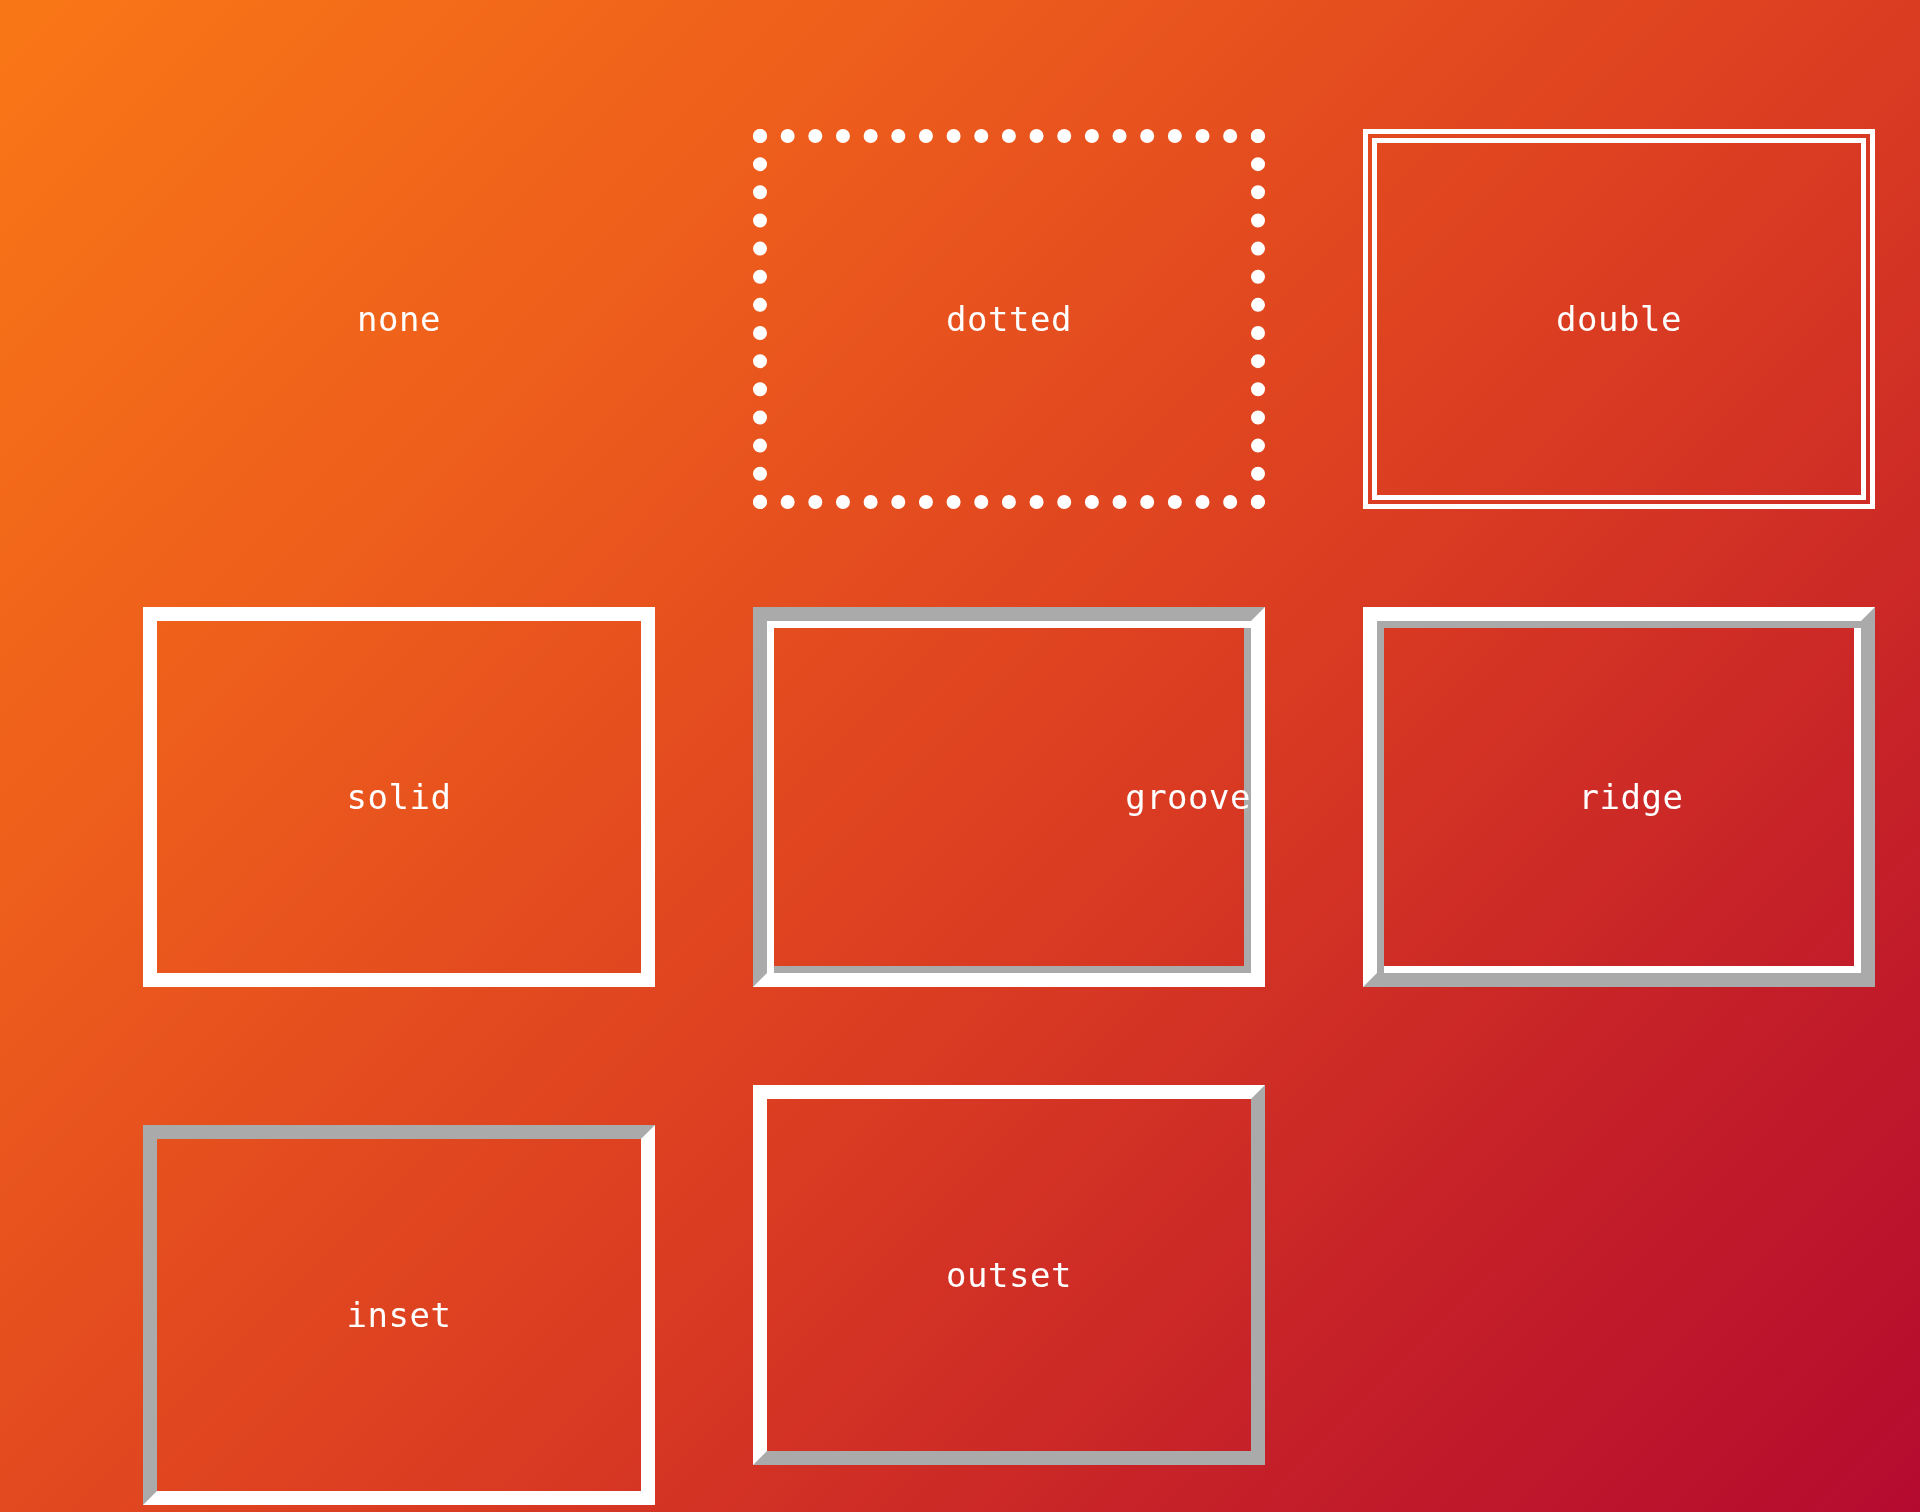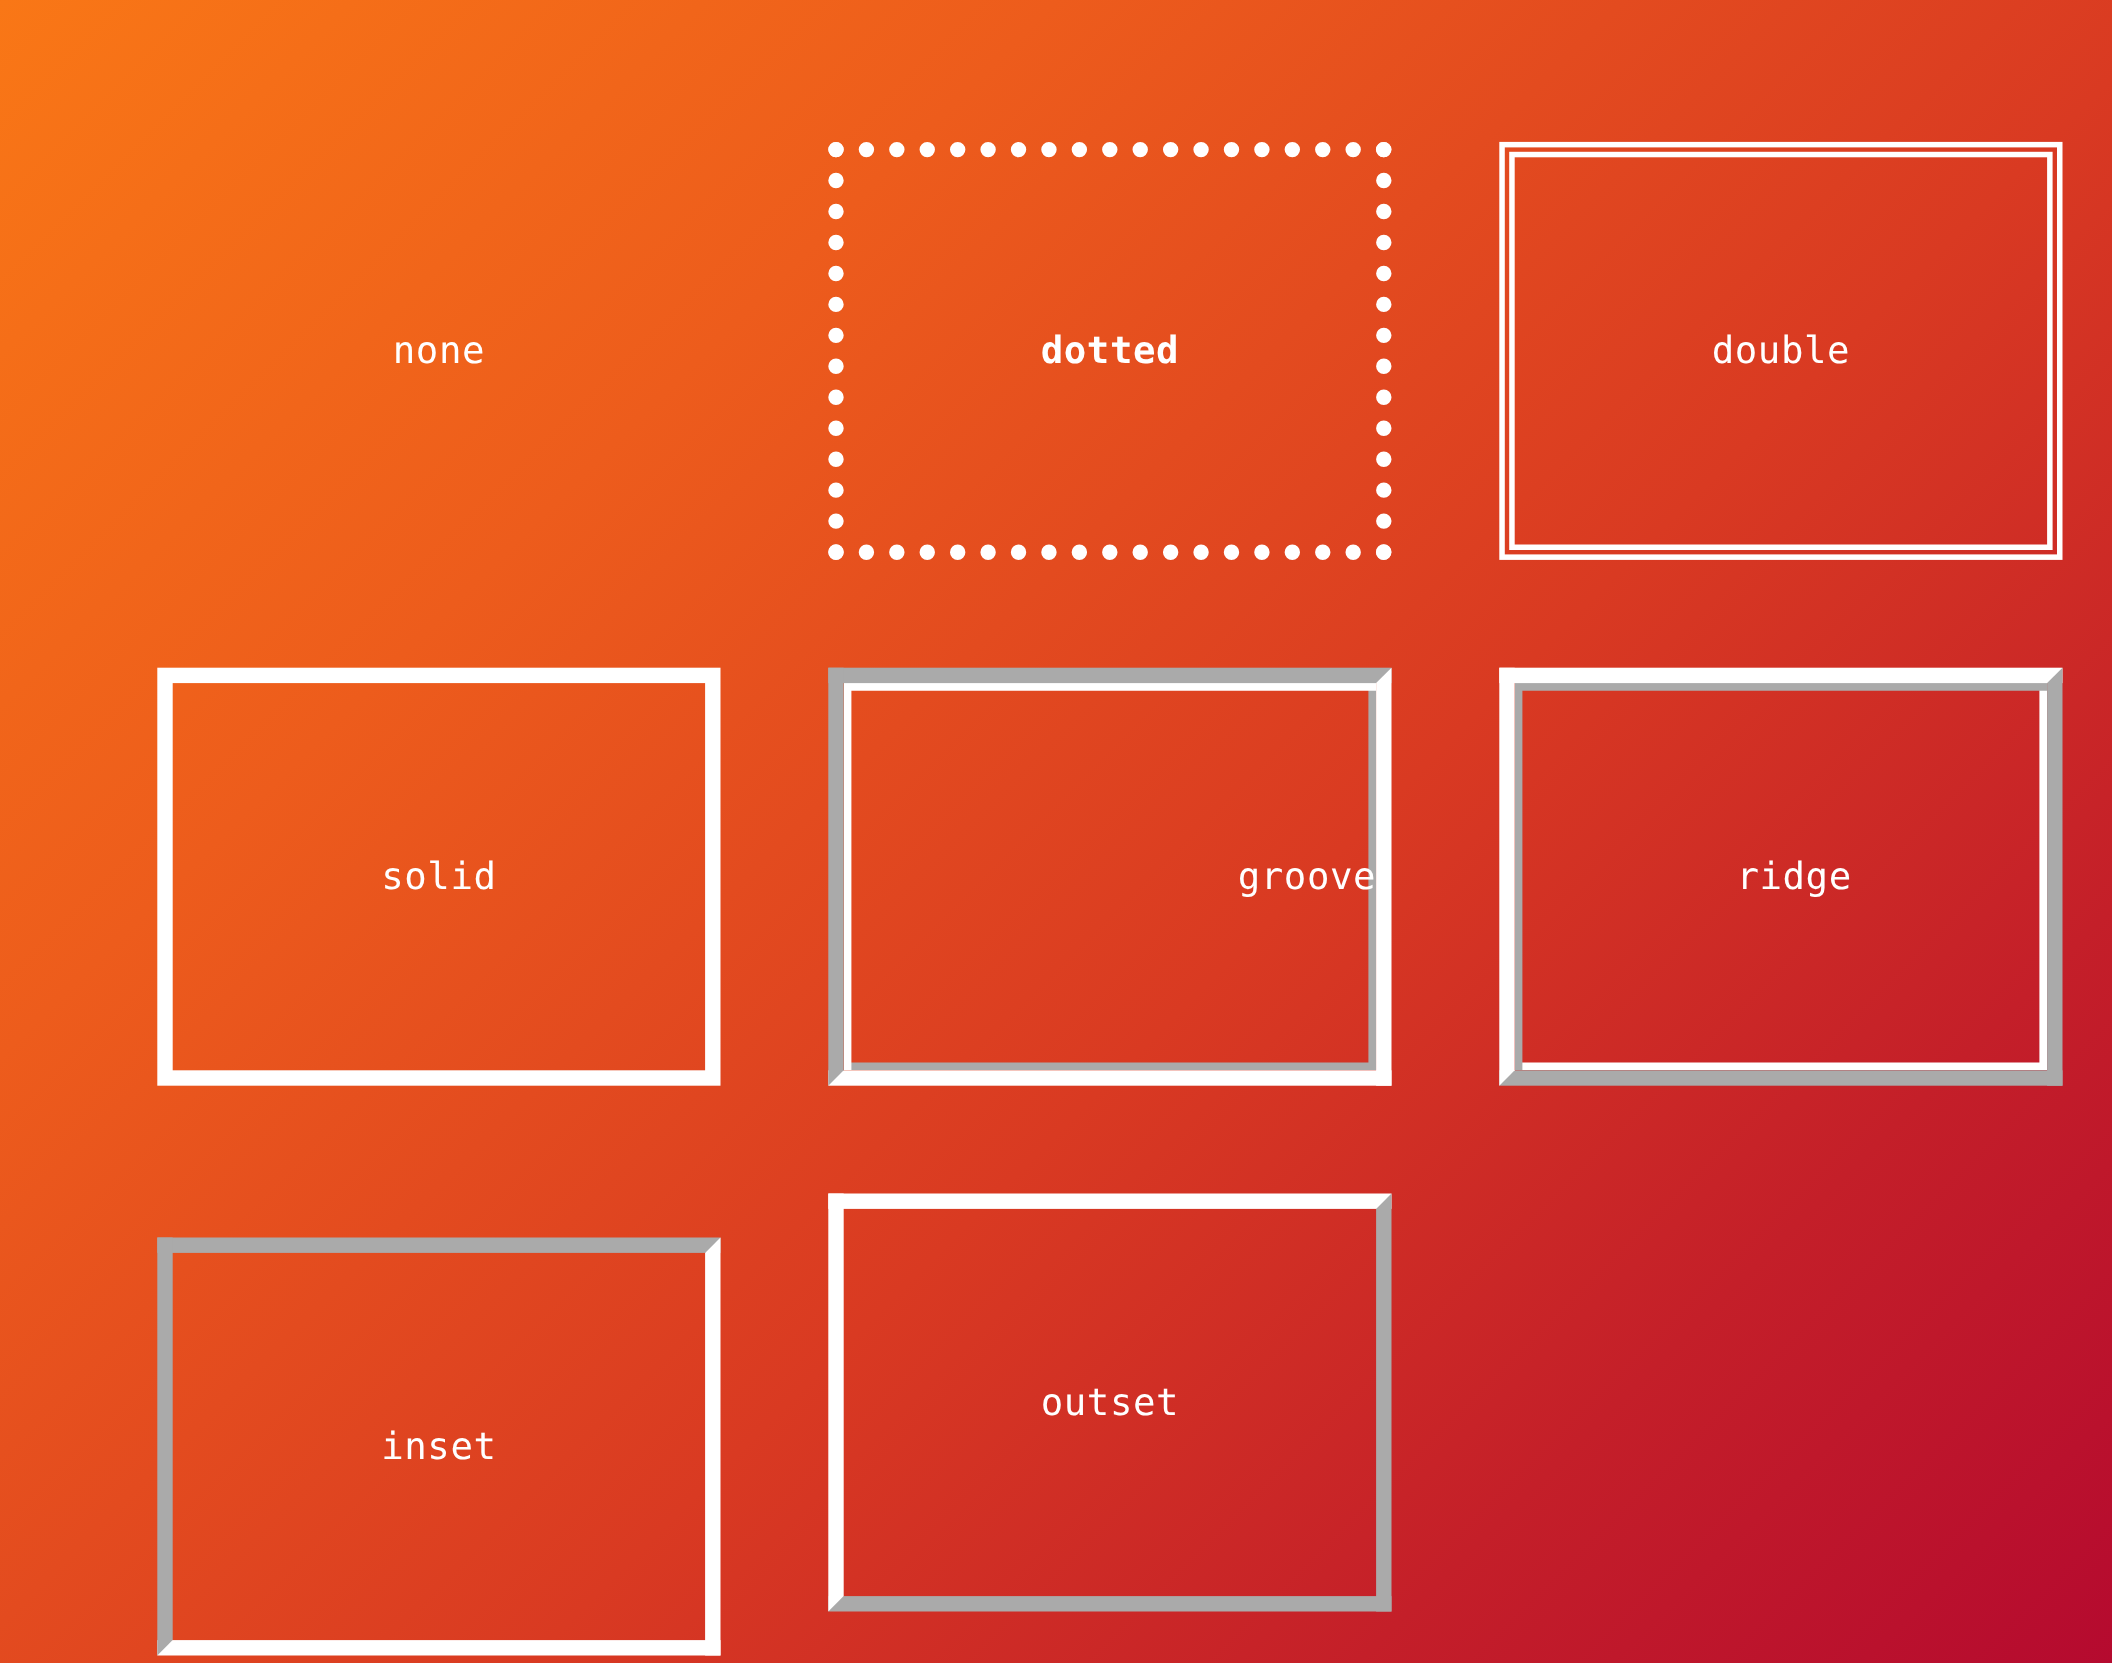--- a/index.html
+++ b/index.html
@@ -50,21 +50,21 @@
     font-size: 34px;
     line-height: 1;
     letter-spacing: 0.5px;
     font-family: "DejaVu Sans Mono", "Liberation Mono", monospace;
     white-space: nowrap;
     user-select: none;
   }
 
   
   .bs-none   { border: 14px none   #FFFFFF; }
-  .bs-dotted { border: 14px dotted #FFFFFF; font-weight: bold; }
+  .bs-dotted { border: 14px dotted #FFFFFF; }
   .bs-dashed { border: 14px dashed #FFFFFF; }
   .bs-solid  { border: 14px solid  #FFFFFF; }
   .bs-double { border: 14px double #FFFFFF; }
   .bs-groove { border: 14px groove #FFFFFF; }
   .bs-ridge  { border: 14px ridge  #FFFFFF; }
   .bs-inset  { border: 14px inset  #FFFFFF; }
   .bs-outset { border: 14px outset #FFFFFF; }
 
   
   .bs-groove {

